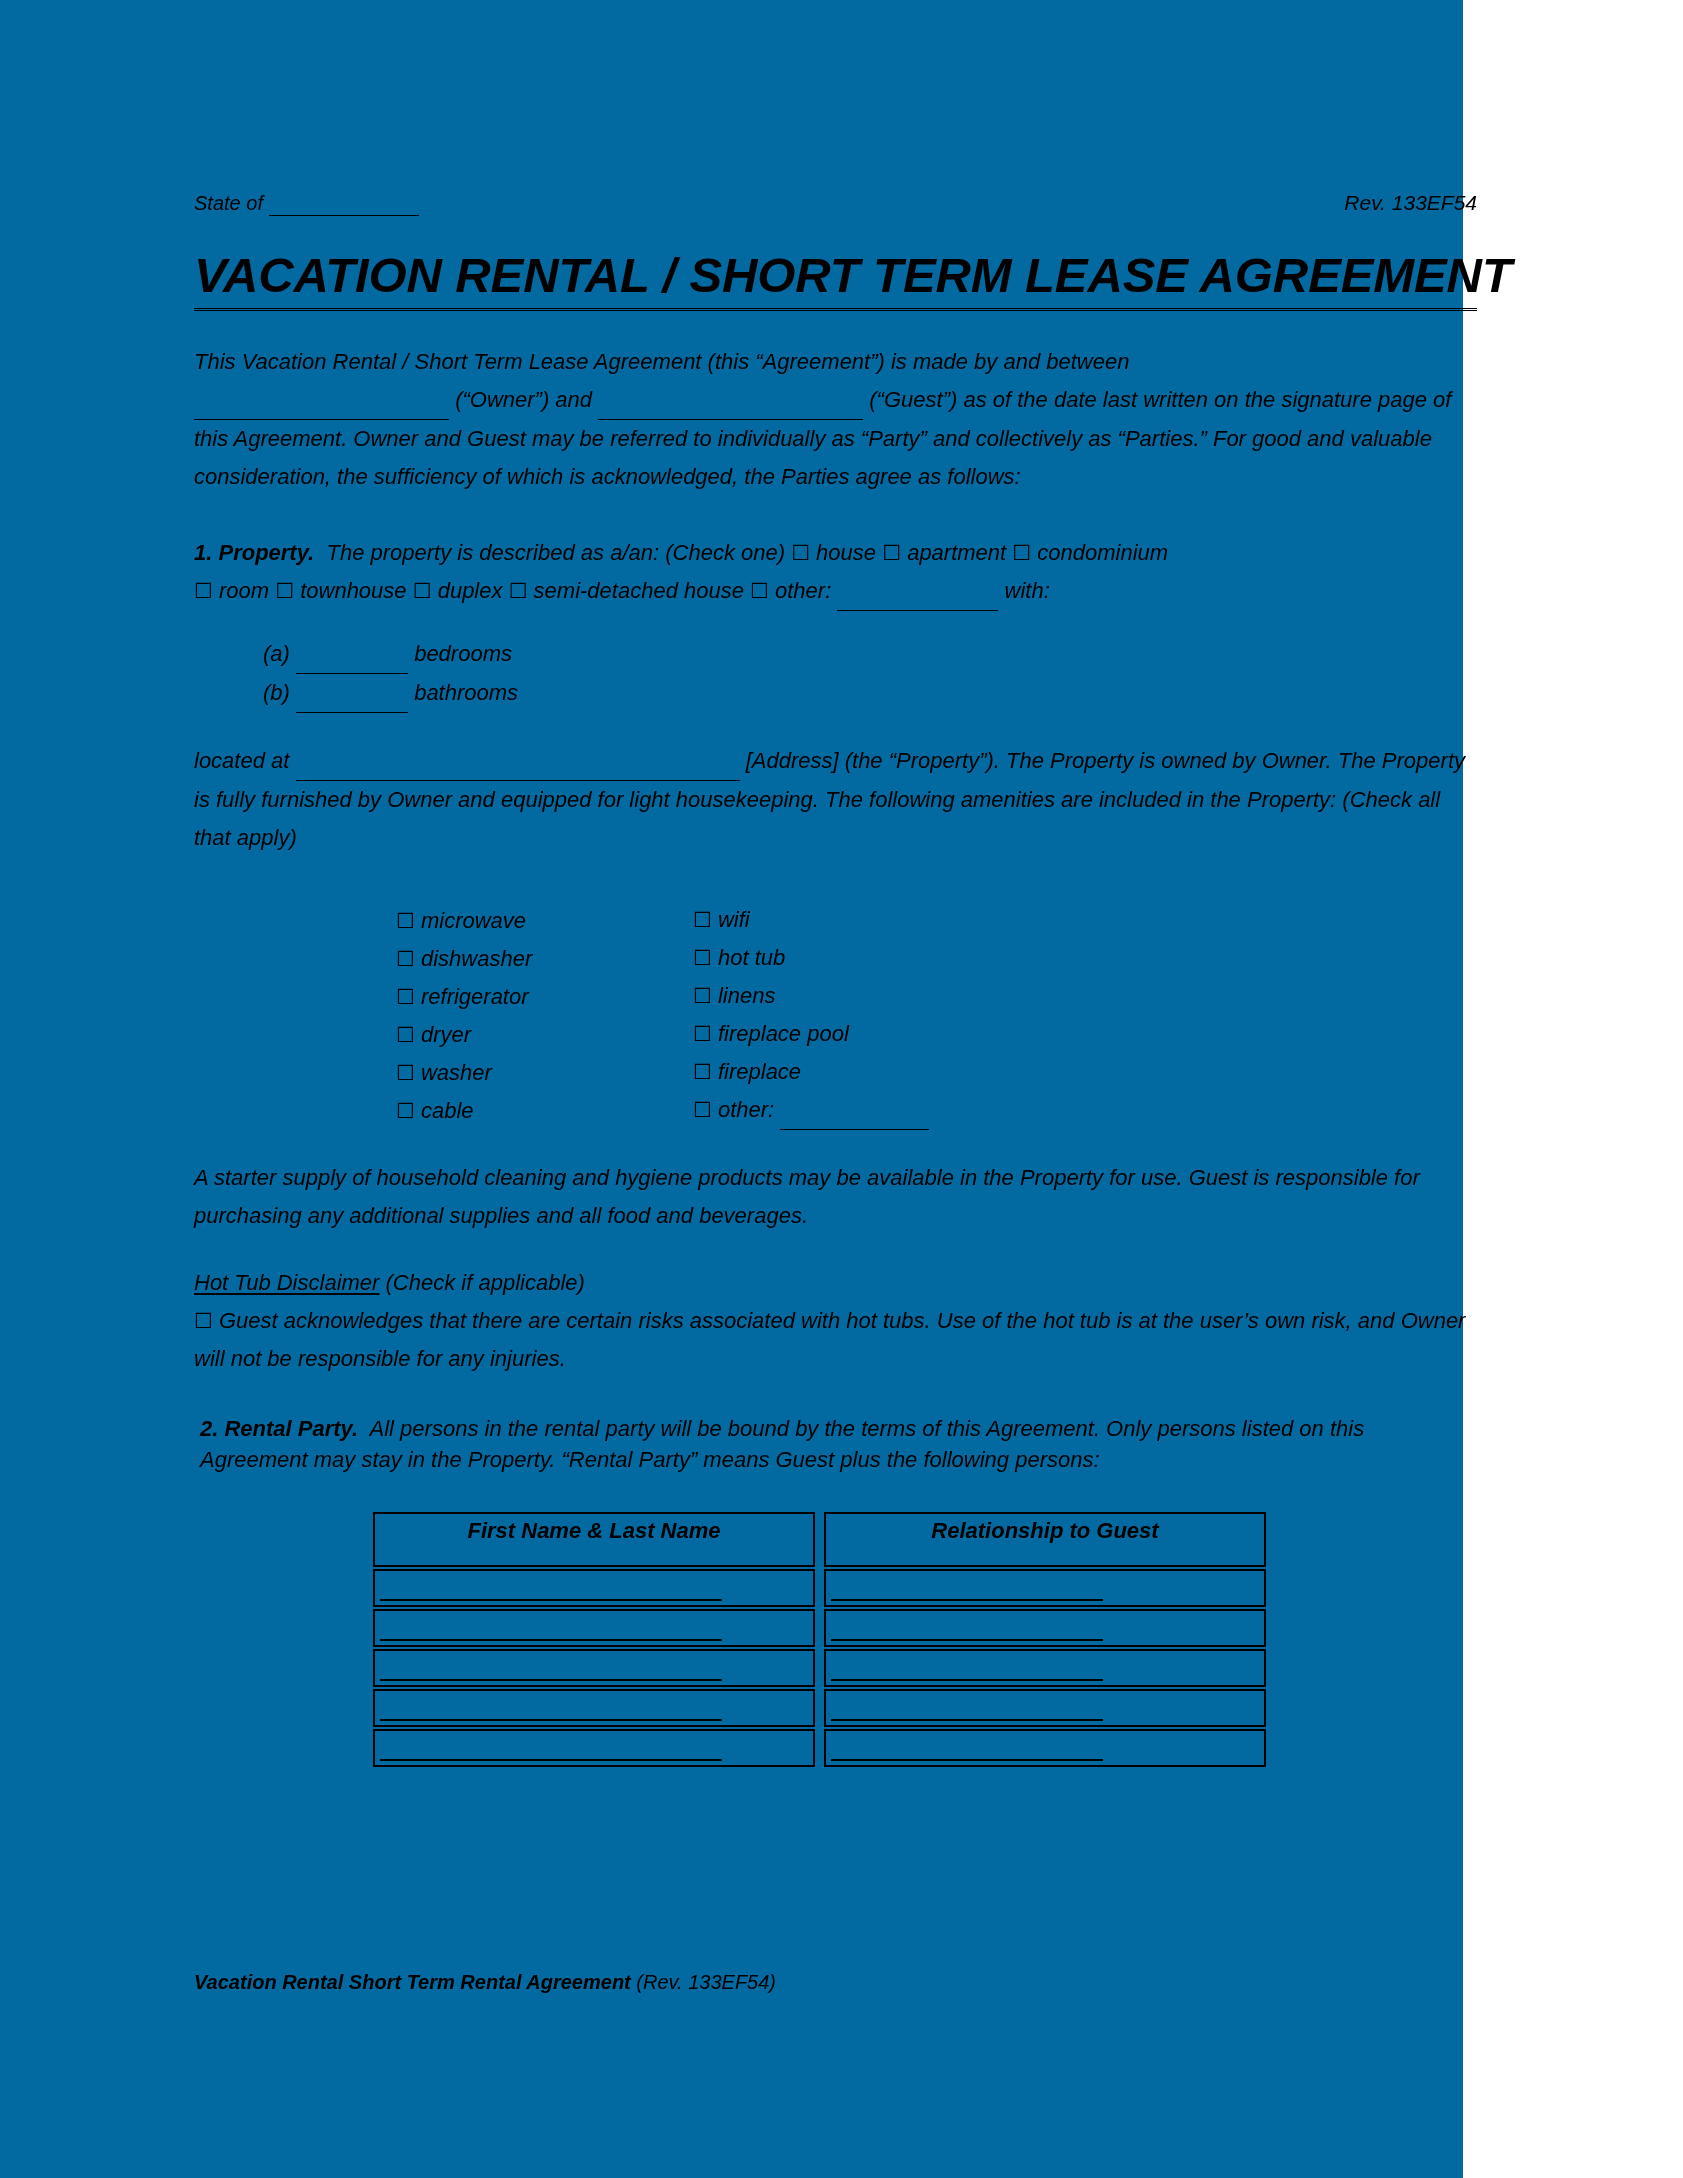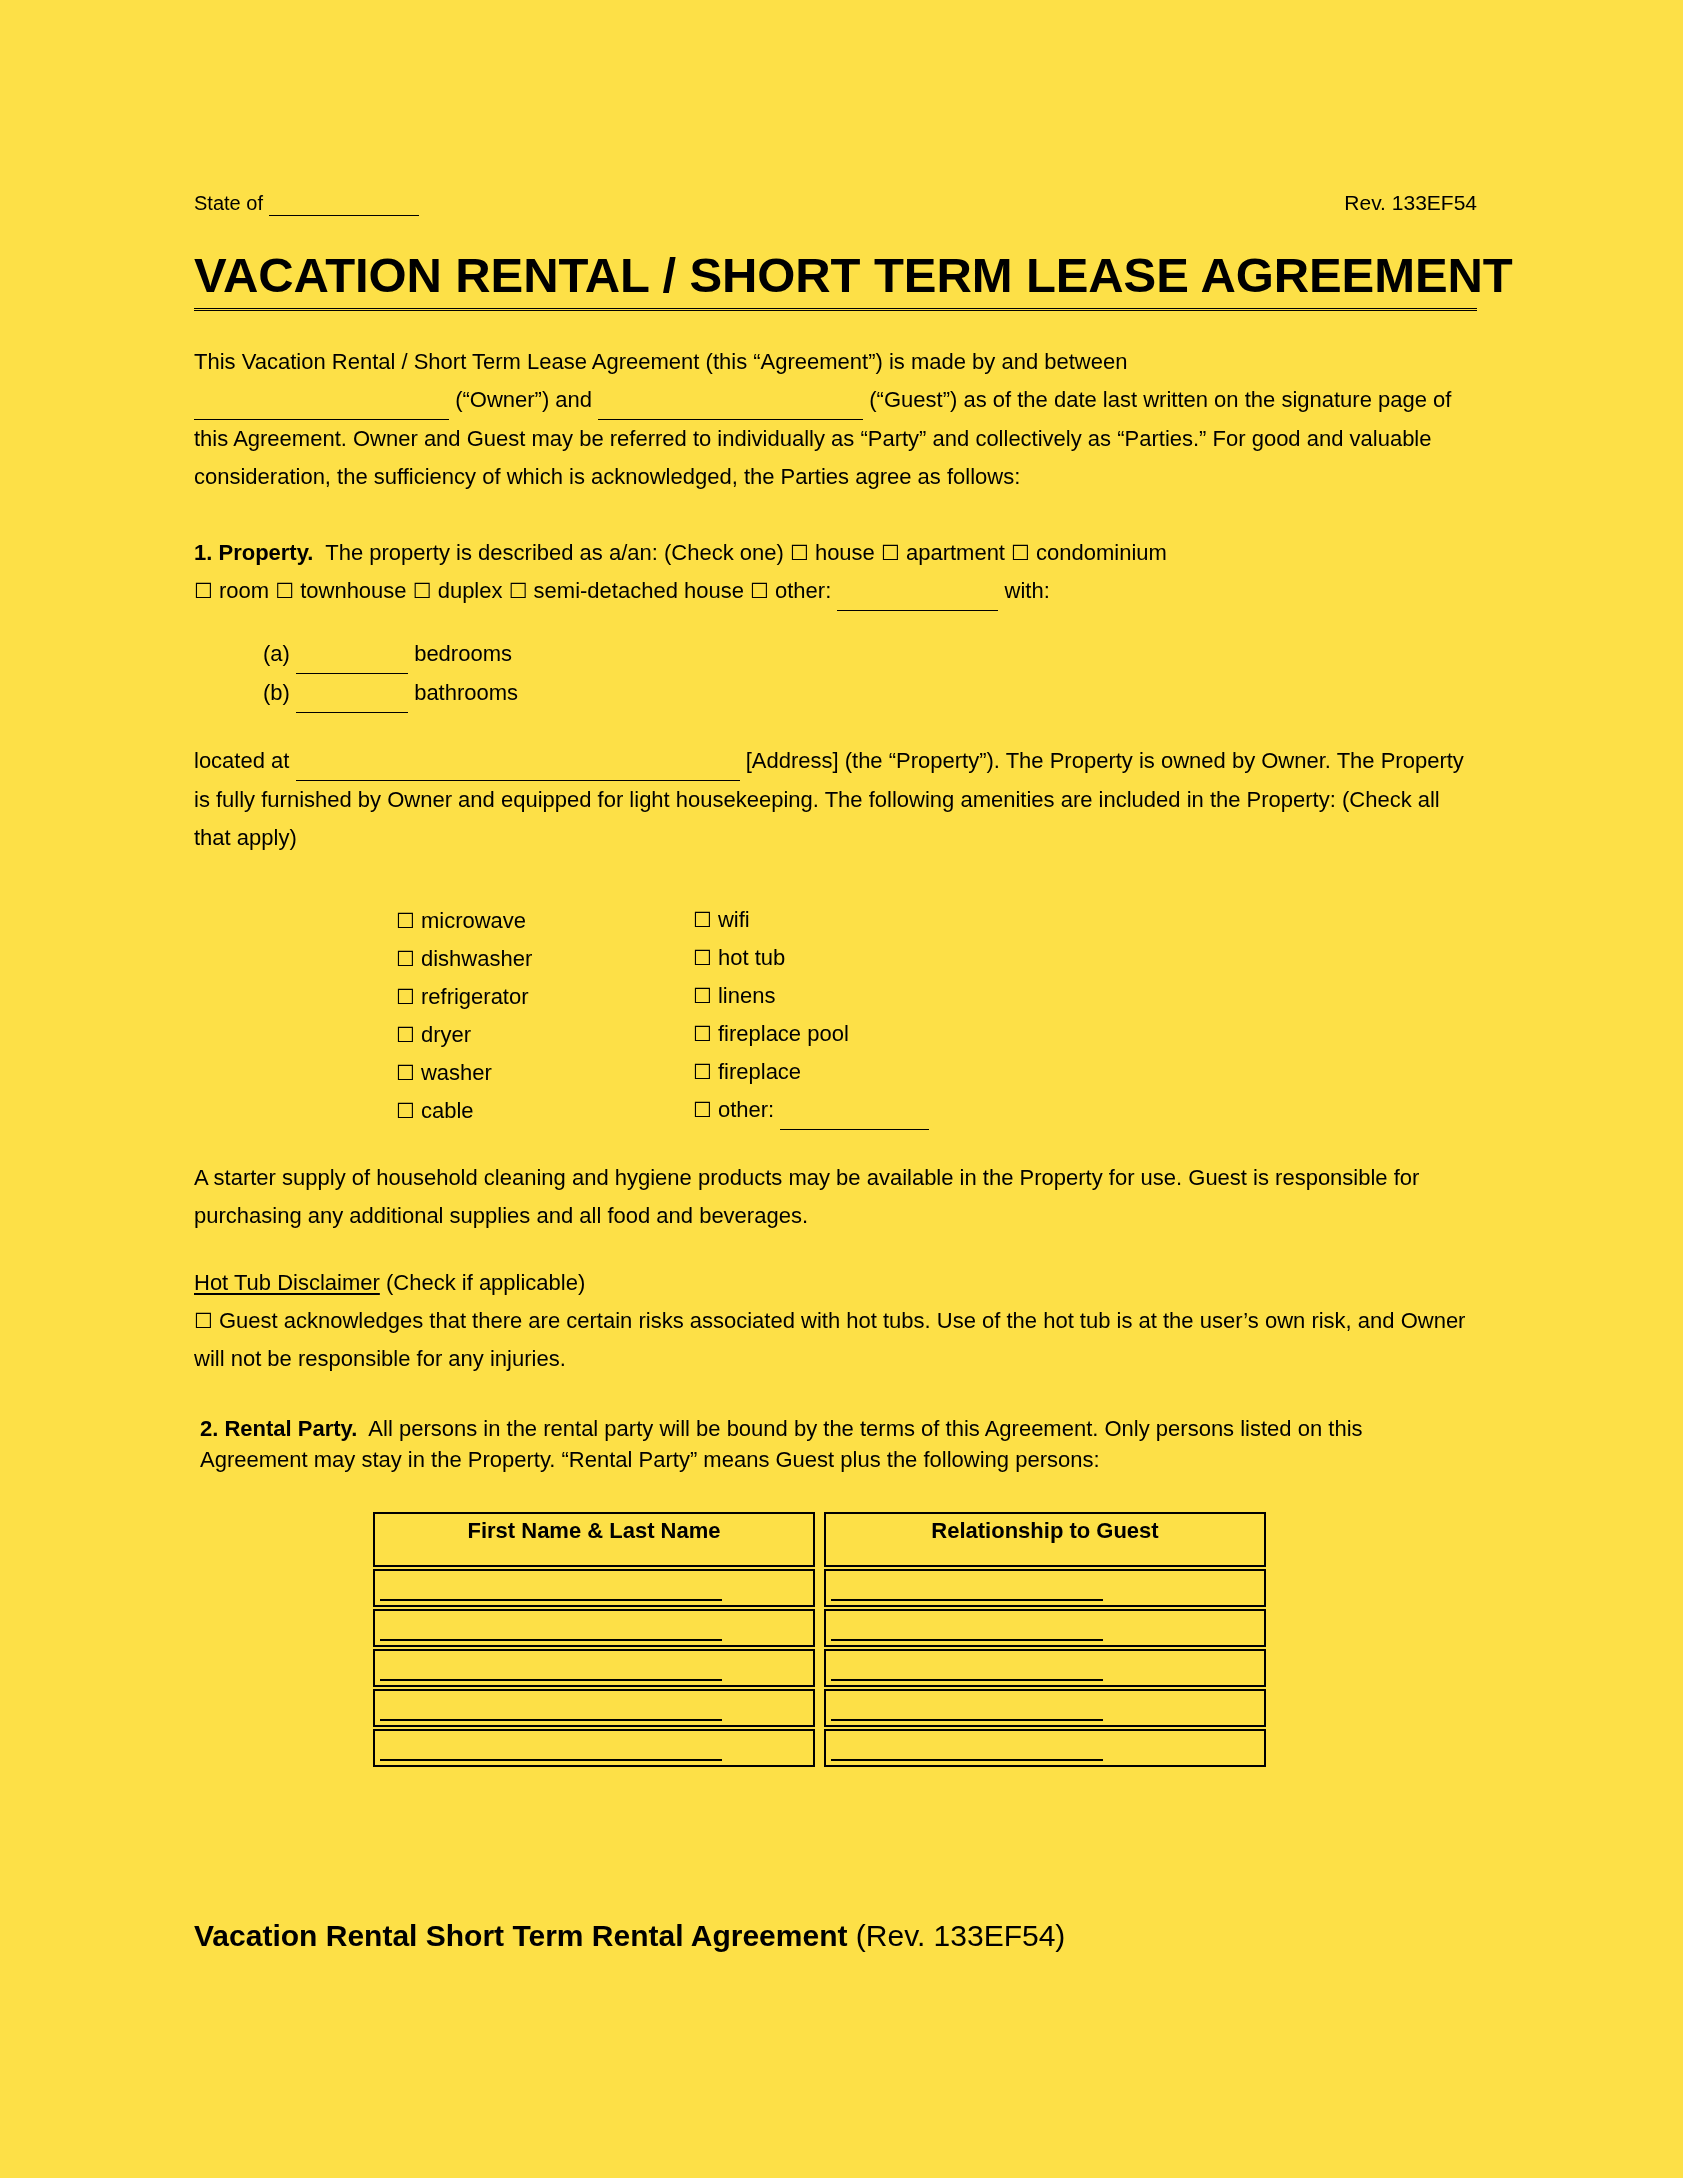--- a/index.html
+++ b/index.html
@@ -12,23 +12,24 @@
     height: 2178px;
     font-family: "Liberation Sans", sans-serif;
     color: #000000;
     position: relative;
     overflow: hidden;
   }
   .page {
     position: absolute;
     left: 0;
     top: 0;
-    width: 1683px;
+    width: 1463px;
     height: 2178px;
-    background: #fde047;
+    background: #0369a1;
+    font-style: italic;
   }
   .content {
     position: absolute;
     left: 194px;
     top: 190px;
     width: 1283px;
   }
 
   
   .hdr-row {
@@ -148,22 +149,22 @@
     margin: 0 0 4px 5px;
     height: 26px;
   }
   .cellfill.short { width: 78%; }
   .cellfill.shorter { width: 62%; }
 
   
   .footer {
     position: absolute;
     left: 194px;
-    top: 1919px;
-    font-size: 30px;
+    top: 1971px;
+    font-size: 20px;
     white-space: nowrap;
   }
   .footer b { font-weight: bold; }
 </style>
 </head>
 <body>
 
 <div class="page">
   <div class="content">
 

